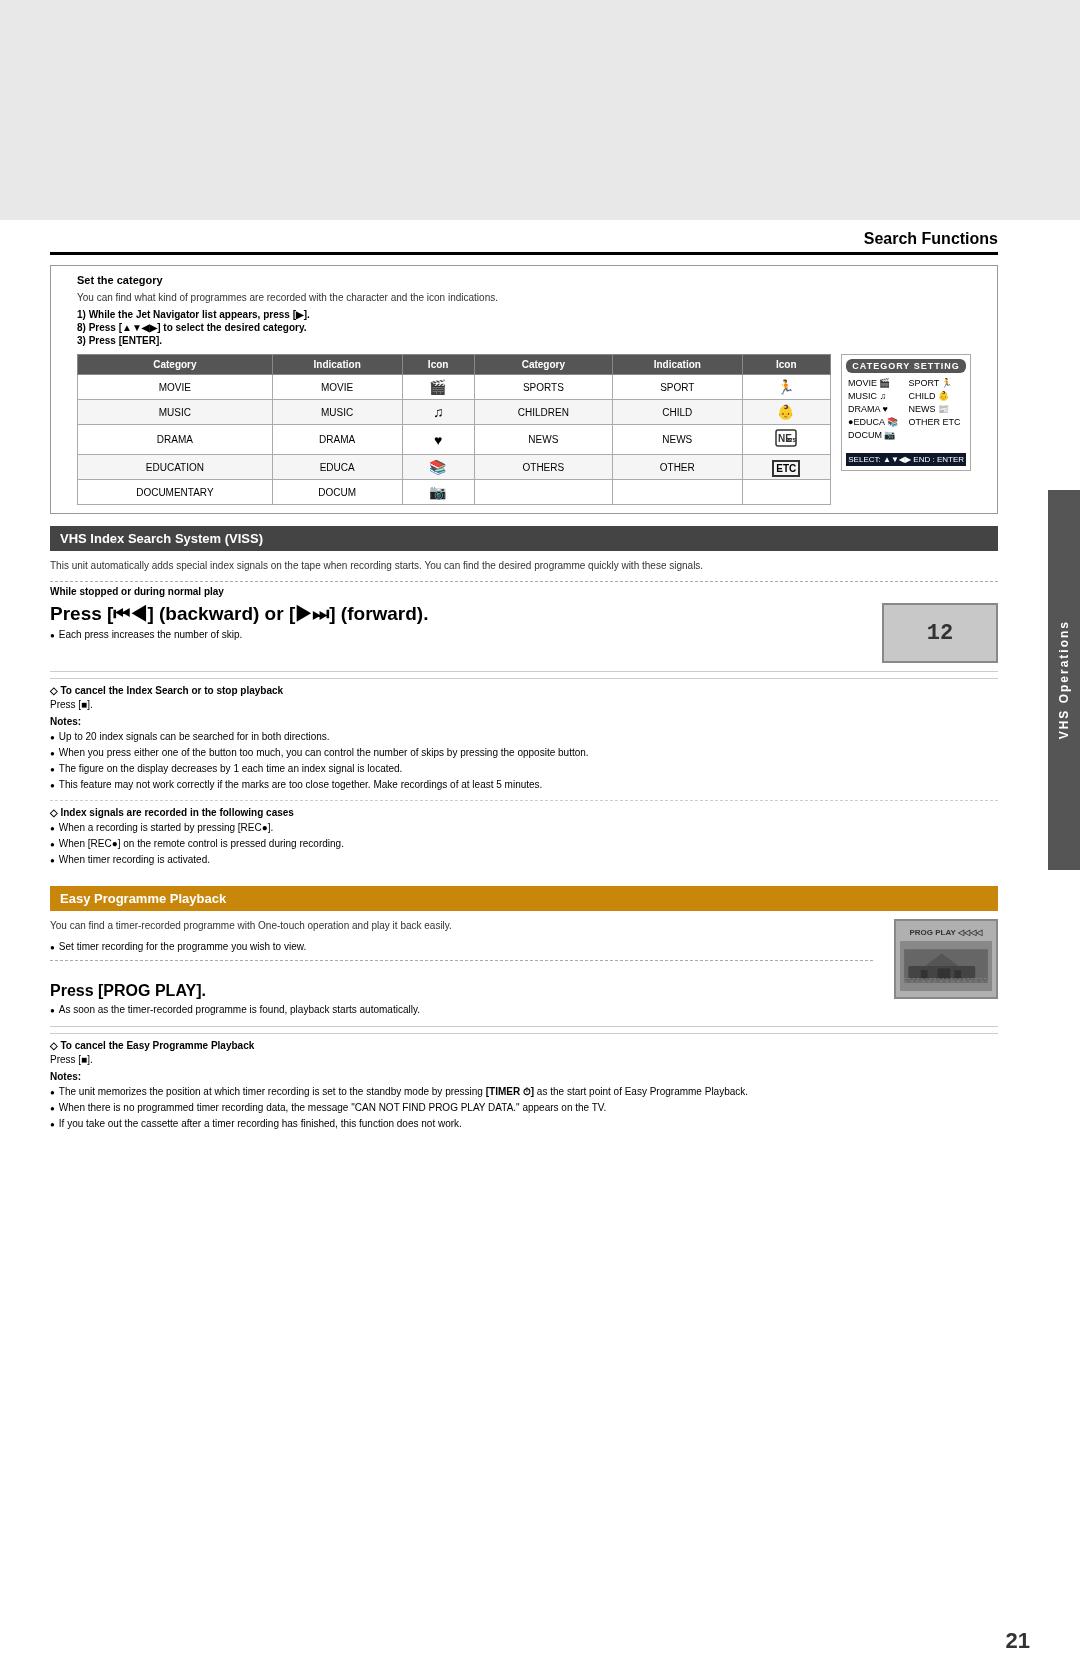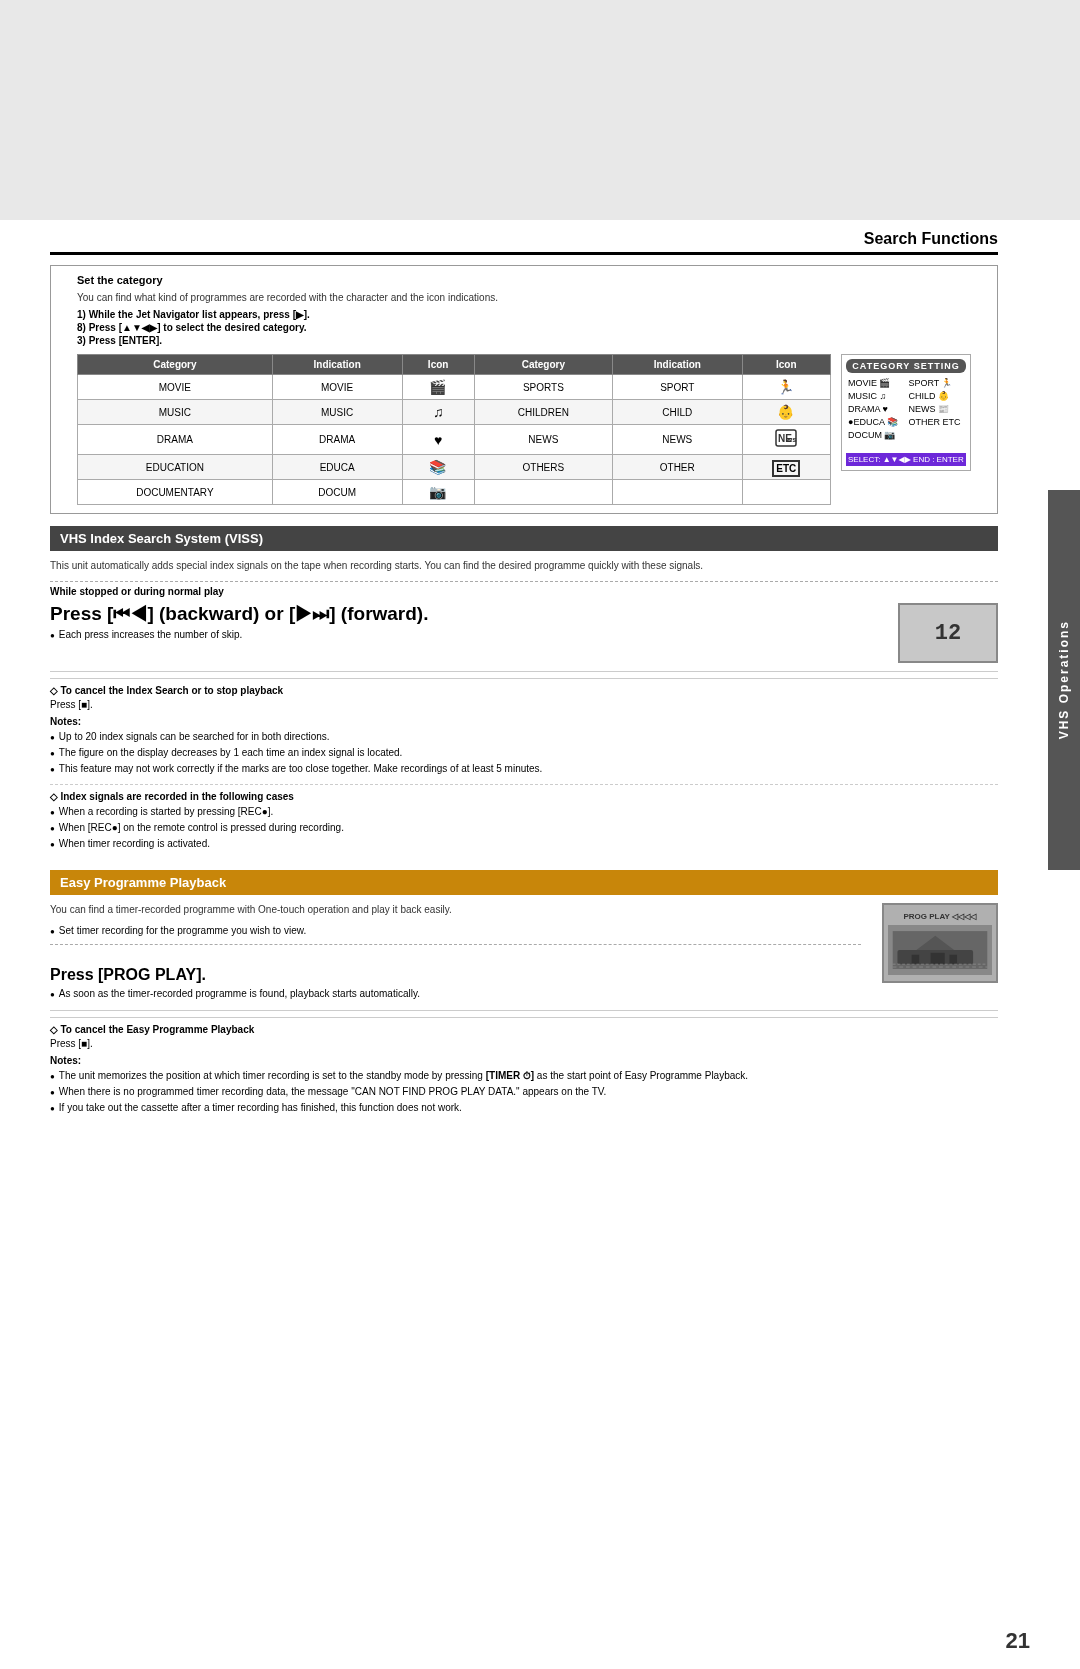--- a/index.html
+++ b/index.html
@@ -161,24 +161,24 @@
       display: flex;
       align-items: center;
       gap: 2px;
       padding: 1px 2px;
       text-align: right;
     }
     .cat-panel-item.selected {
       color: #000;
     }
     .cat-panel-footer {
-      background: #6d28d9;
+      background: #0f172a;
       color: #fff;
       font-size: 8px;
-      text-align: left;
+      text-align: right;
       padding: 2px;
       margin-top: 12px;
     }
 
     
     .viss-section {
       margin-bottom: 19px;
     }
 
     .section-header-dark {
@@ -228,21 +228,21 @@
       margin-bottom: 3px;
     }
     .bullet-point::before {
       content: "●";
       font-size: 8px;
       margin-right: 4px;
     }
 
     
     .display-box {
-      width: 100px;
+      width: 116px;
       height: 60px;
       border: 2px solid #888;
       background: #c8c8c8;
       display: flex;
       align-items: center;
       justify-content: center;
       font-size: 22px;
       font-weight: bold;
       font-family: 'Courier New', monospace;
       color: #333;
@@ -311,21 +311,21 @@
       background: #c8860a;
       color: #fff;
       font-size: 13px;
       font-weight: bold;
       padding: 5px 10px;
       margin-bottom: 8px;
     }
 
     
     .prog-display {
-      width: 116px;
+      width: 104px;
       height: 80px;
       border: 2px solid #888;
       background: #b0b0b0;
       display: flex;
       flex-direction: column;
       align-items: center;
       justify-content: center;
       font-size: 9px;
       flex-shrink: 0;
       padding: 4px;
@@ -517,20 +517,21 @@
       <hr class="thin">
 
       <div class="cancel-instruction">
         <div class="cancel-title">To cancel the Index Search or to stop playback</div>
         <div class="press-stop">Press [■].</div>
       </div>
 
       <div class="notes-section">
         <div class="notes-title">Notes:</div>
         <div class="note-item">Up to 20 index signals can be searched for in both directions.</div>
+        <div class="note-item">When you press either one of the button too much, you can control the number of skips by pressing the opposite button.</div>
         <div class="note-item">The figure on the display decreases by 1 each time an index signal is located.</div>
         <div class="note-item">This feature may not work correctly if the marks are too close together. Make recordings of at least 5 minutes.</div>
       </div>
 
       <div class="index-signals">
         <div class="index-title">Index signals are recorded in the following cases</div>
         <div class="note-item">When a recording is started by pressing [REC●].</div>
         <div class="note-item">When [REC●] on the remote control is pressed during recording.</div>
         <div class="note-item">When timer recording is activated.</div>
       </div>

